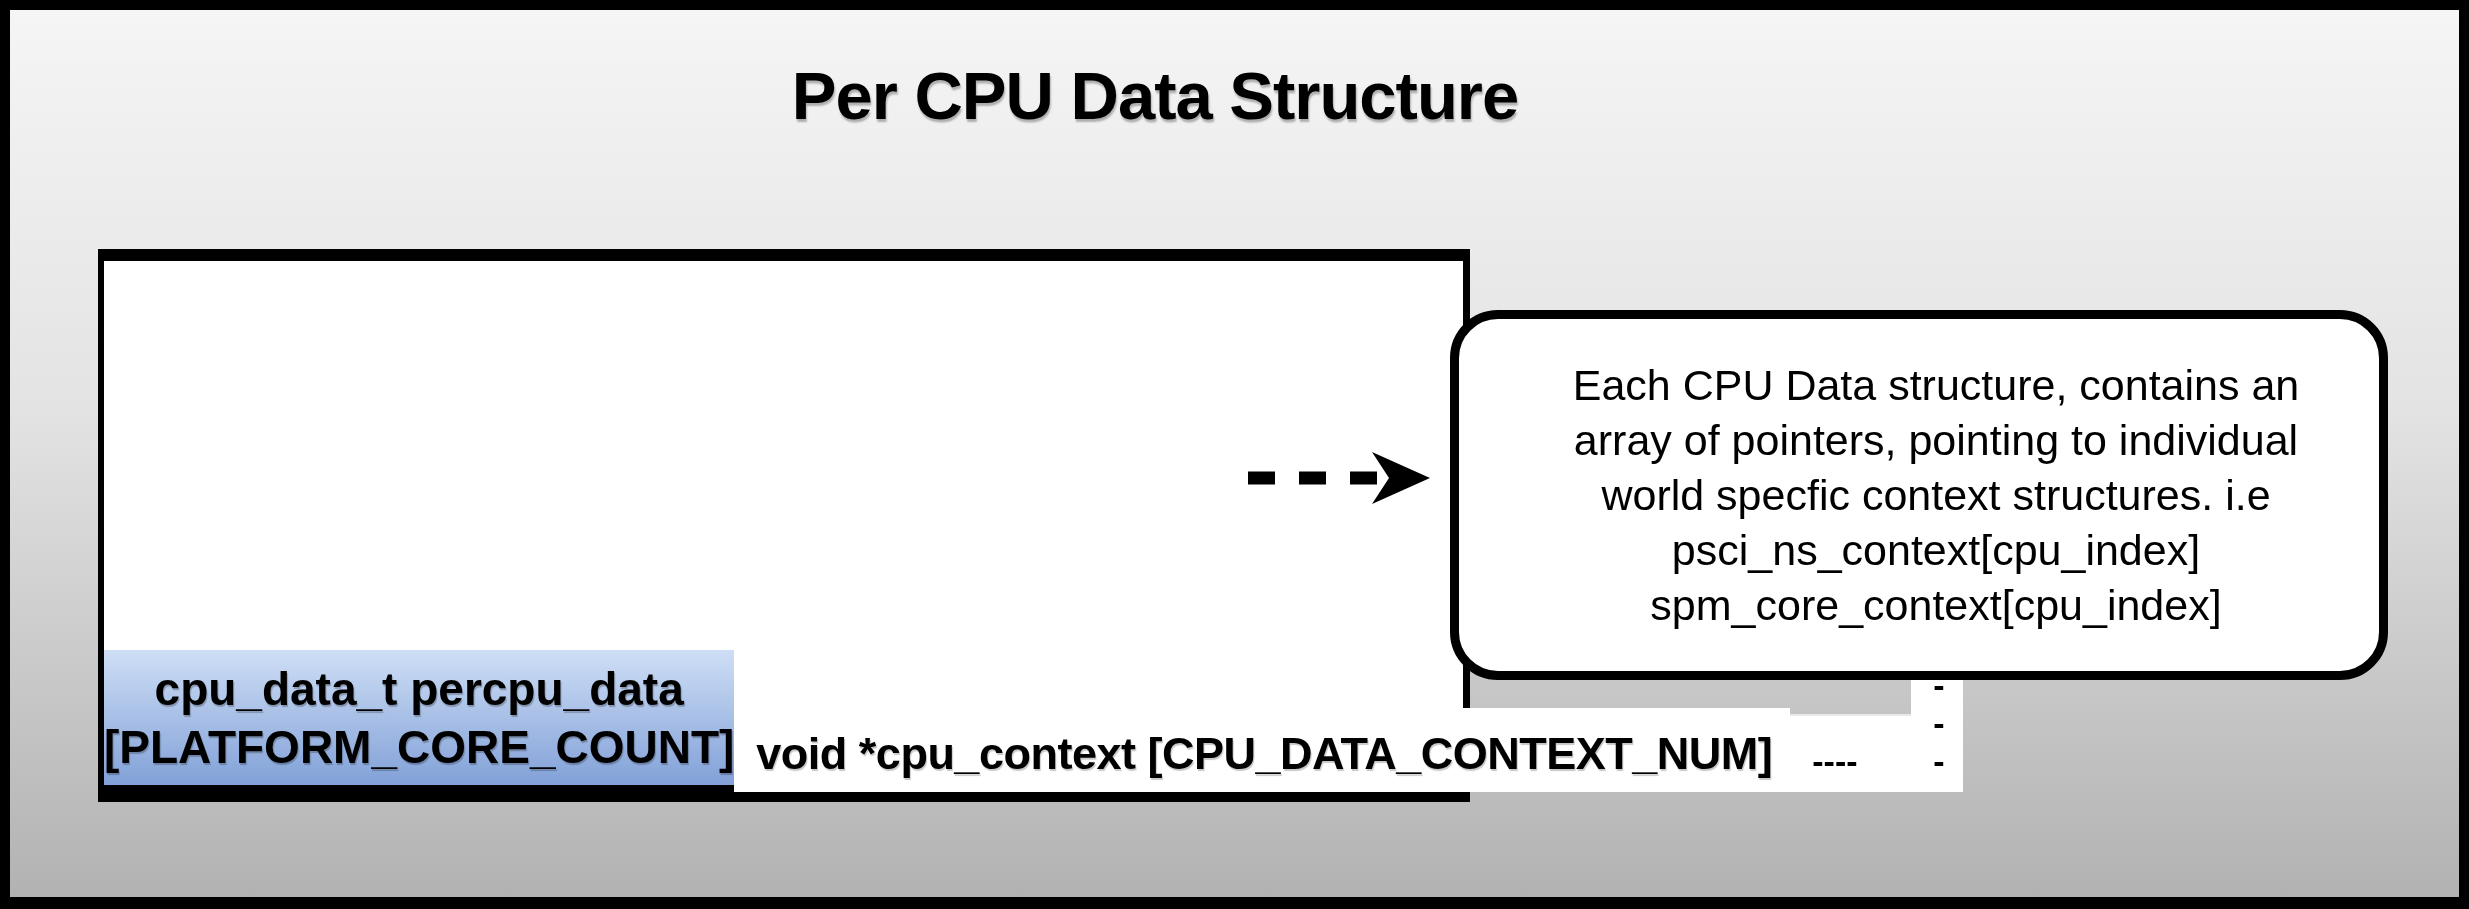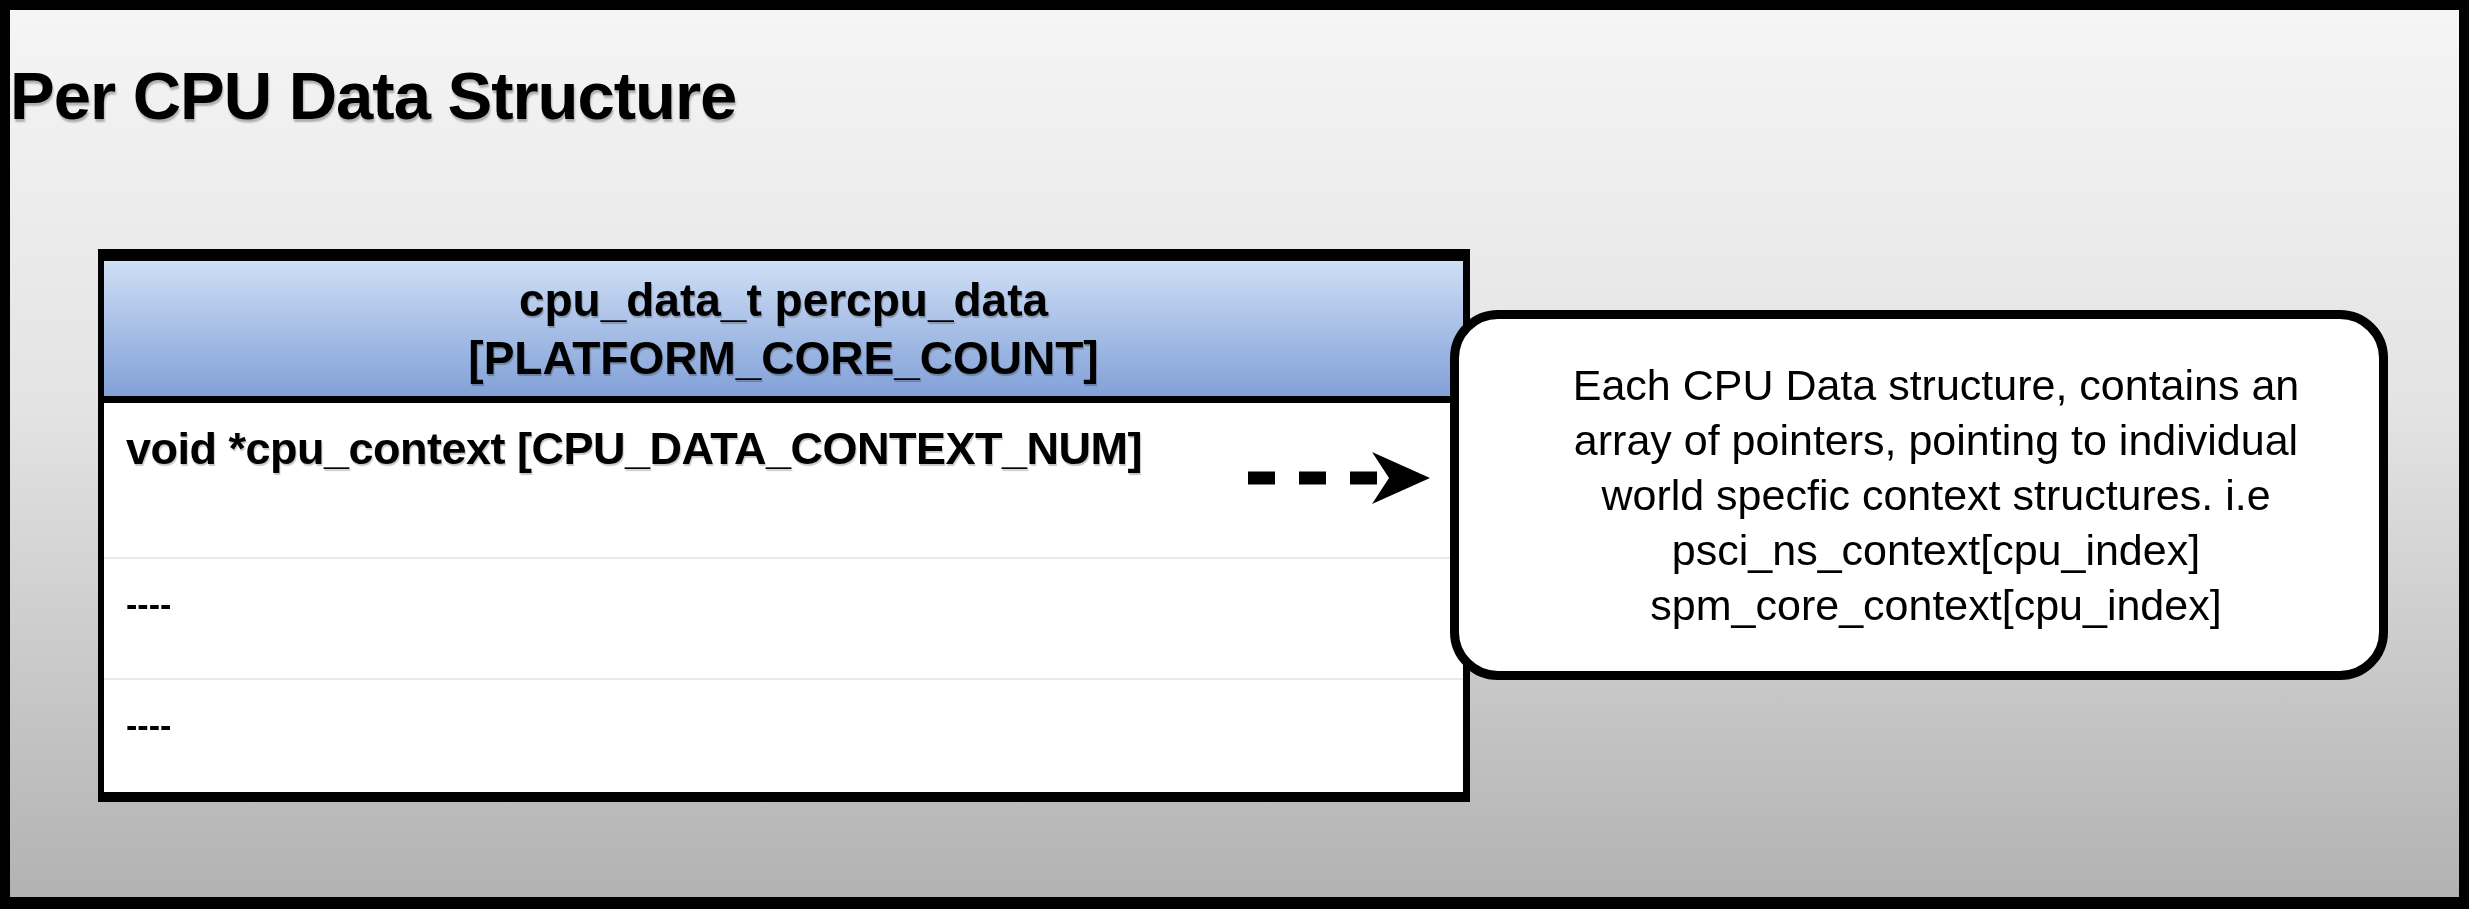--- a/index.html
+++ b/index.html
@@ -24,40 +24,41 @@
     border:10px solid var(--line-color);
     border-bottom-width:12px;
     background:linear-gradient(to bottom, var(--bg-grad-top) 0%, #e3e3e3 45%, var(--bg-grad-bottom) 100%);
     overflow:hidden;
   }
   .slide-title{
     position:absolute;
     left:0;
     top:48px;
     width:2290px;
+    text-align:center;
     font-size:67px;
     font-weight:bold;
     line-height:76px;
     color:#000;
     text-shadow:1px 3px 2px rgba(0,0,0,0.28);
     letter-spacing:-1px;
   }
   .struct-table{
     position:absolute;
     left:88px;
     top:239px;
     width:1372px;
     height:553px;
     background:#ffffff;
     border:6px solid var(--line-color);
     border-top-width:12px;
     border-bottom-width:10px;
     border-right-width:7px;
     display:flex;
-    flex-direction:column;
+    align-items:flex-end;
   }
   .struct-header{
     height:142px;
     flex:0 0 142px;
     background:linear-gradient(to bottom, var(--header-grad-top) 0%, var(--header-grad-bottom) 100%);
     border-bottom:7px solid var(--line-color);
     display:flex;
     flex-direction:column;
     align-items:center;
     justify-content:center;

